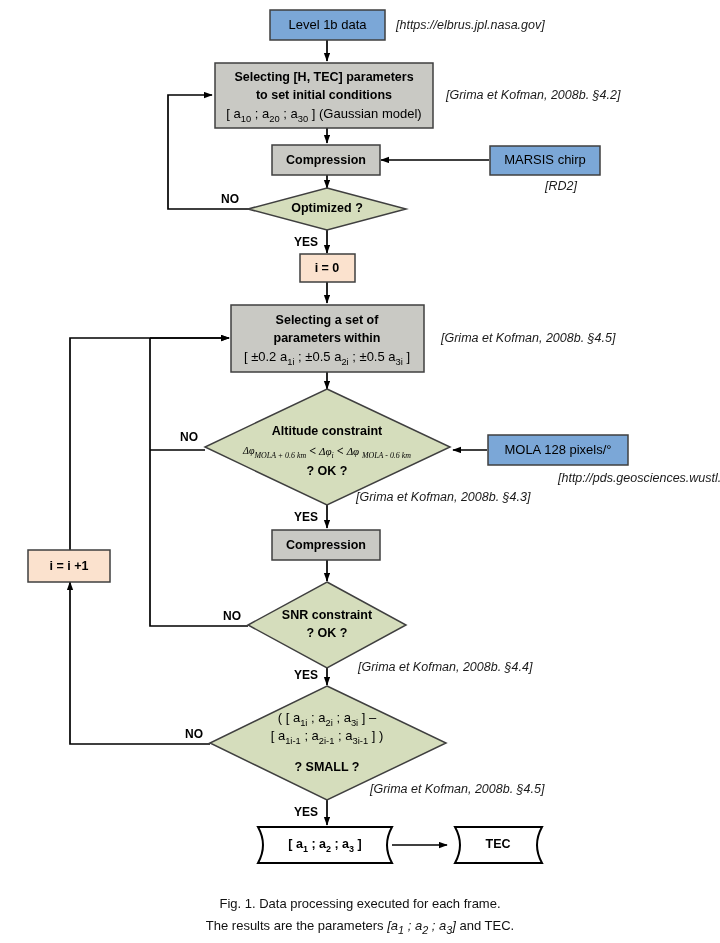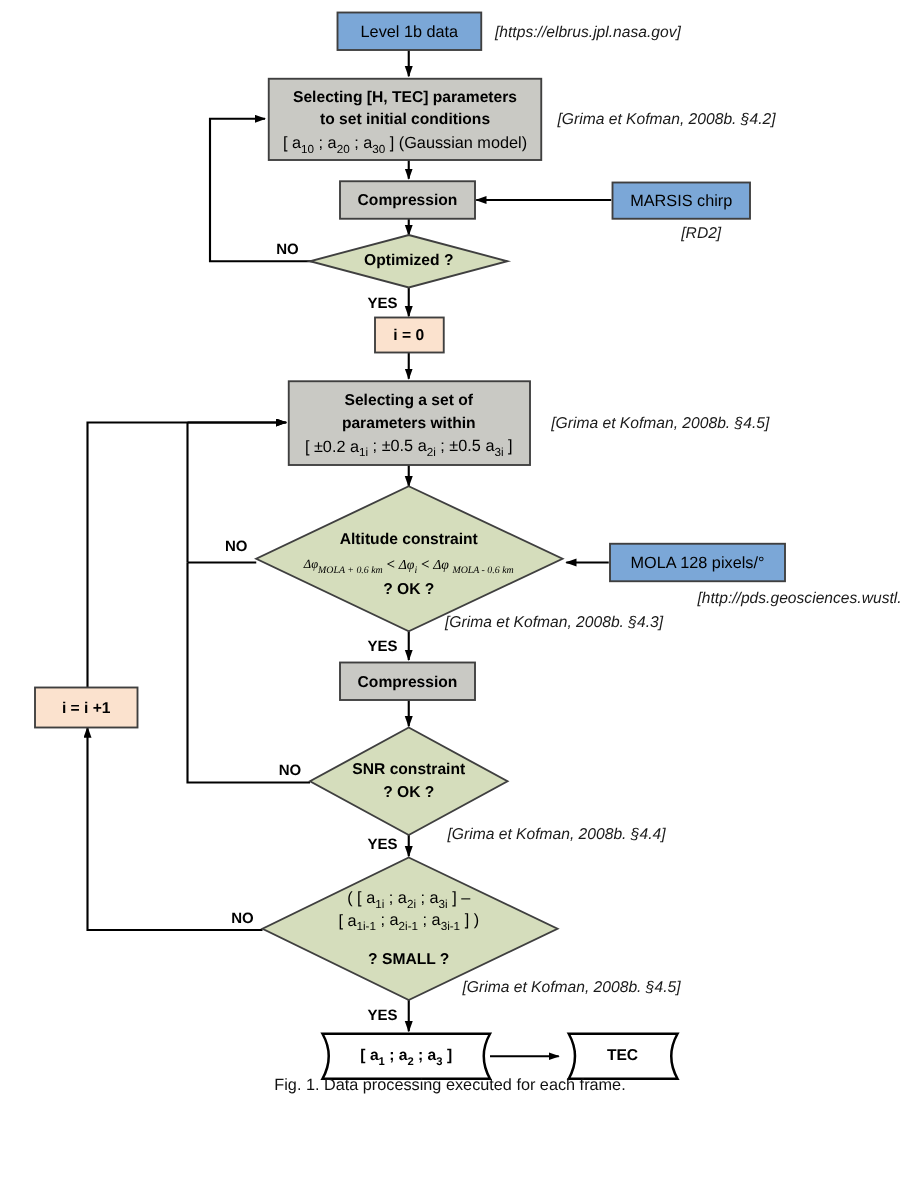--- a/index.html
+++ b/index.html
@@ -61,21 +61,21 @@
   .caption {
     position: absolute;
     left: 0;
     width: 720px;
     text-align: center;
     font-family: "Liberation Sans", sans-serif;
     font-size: 13px;
     color: #111;
   }
   .caption em { font-style: italic; }
-  #caption-1 { top: 860px; }
+  #caption-1 { top: 896px; }
   #caption-2 { top: 918px; }
   .sub { font-size: 0.72em; baseline-shift: -22%; }
 </style>
 </head>
 <body>
 
 <div id="figure">
 
   <svg class="flow" viewBox="0 0 720 943" xmlns="http://www.w3.org/2000/svg">
     <defs>
@@ -224,14 +224,17 @@
     </g>
 
     <g>
       <path d="M455,827 Q465,845 455,863 L542,863 Q532,845 542,827 Z" fill="#ffffff" stroke="#000000" stroke-width="2"></path>
       <text class="node-text" x="498" y="845" font-size="13">TEC</text>
     </g>
 
   </svg>
 
   <div class="caption" id="caption-1">Fig. 1. Data processing executed for each frame.</div>
+  <div class="caption" id="caption-2">
+    <span>The results are the parameters </span><em>[a<sub>1</sub> ; a<sub>2</sub> ; a<sub>3</sub>]</em><span> and TEC.</span>
+  </div>
 
 </div>
 
 </body></html>

